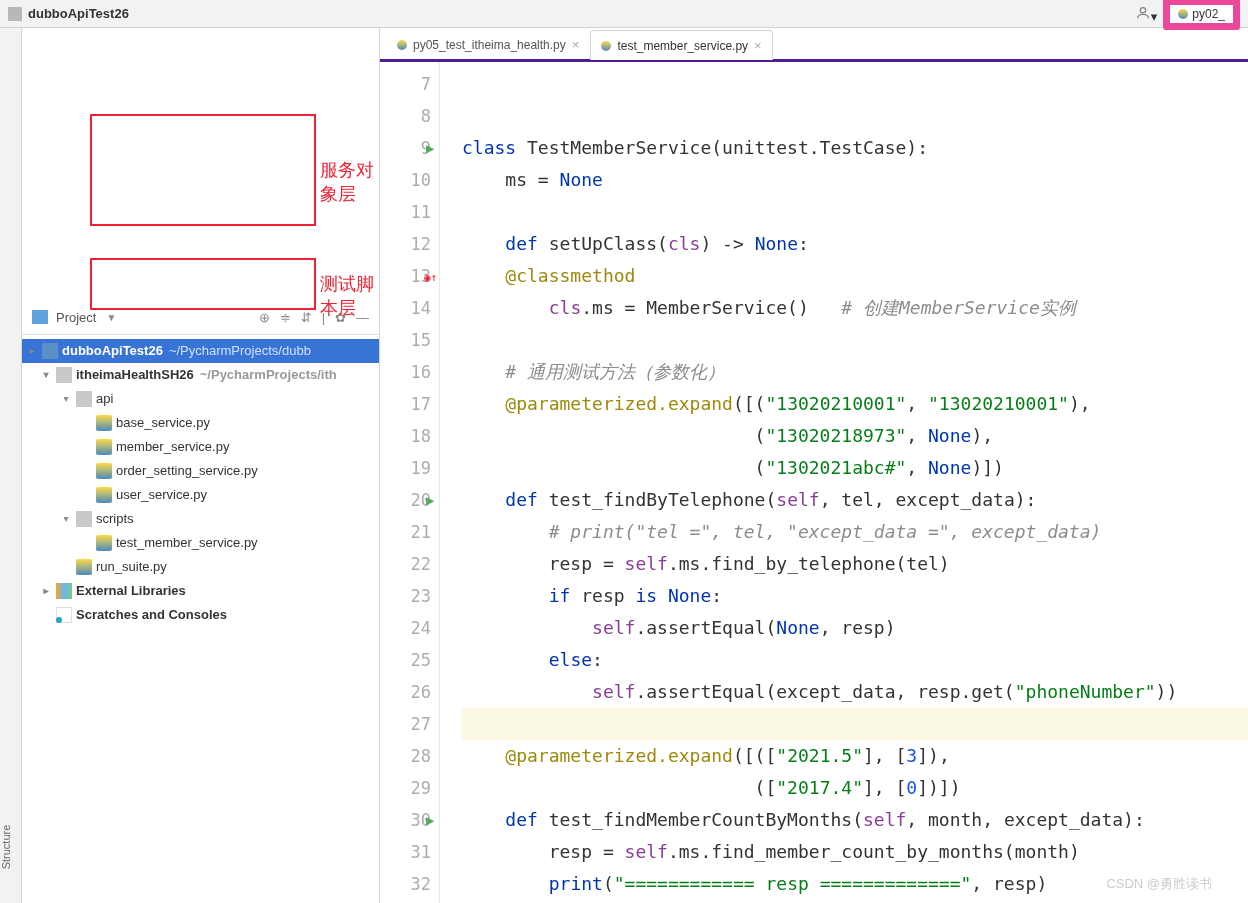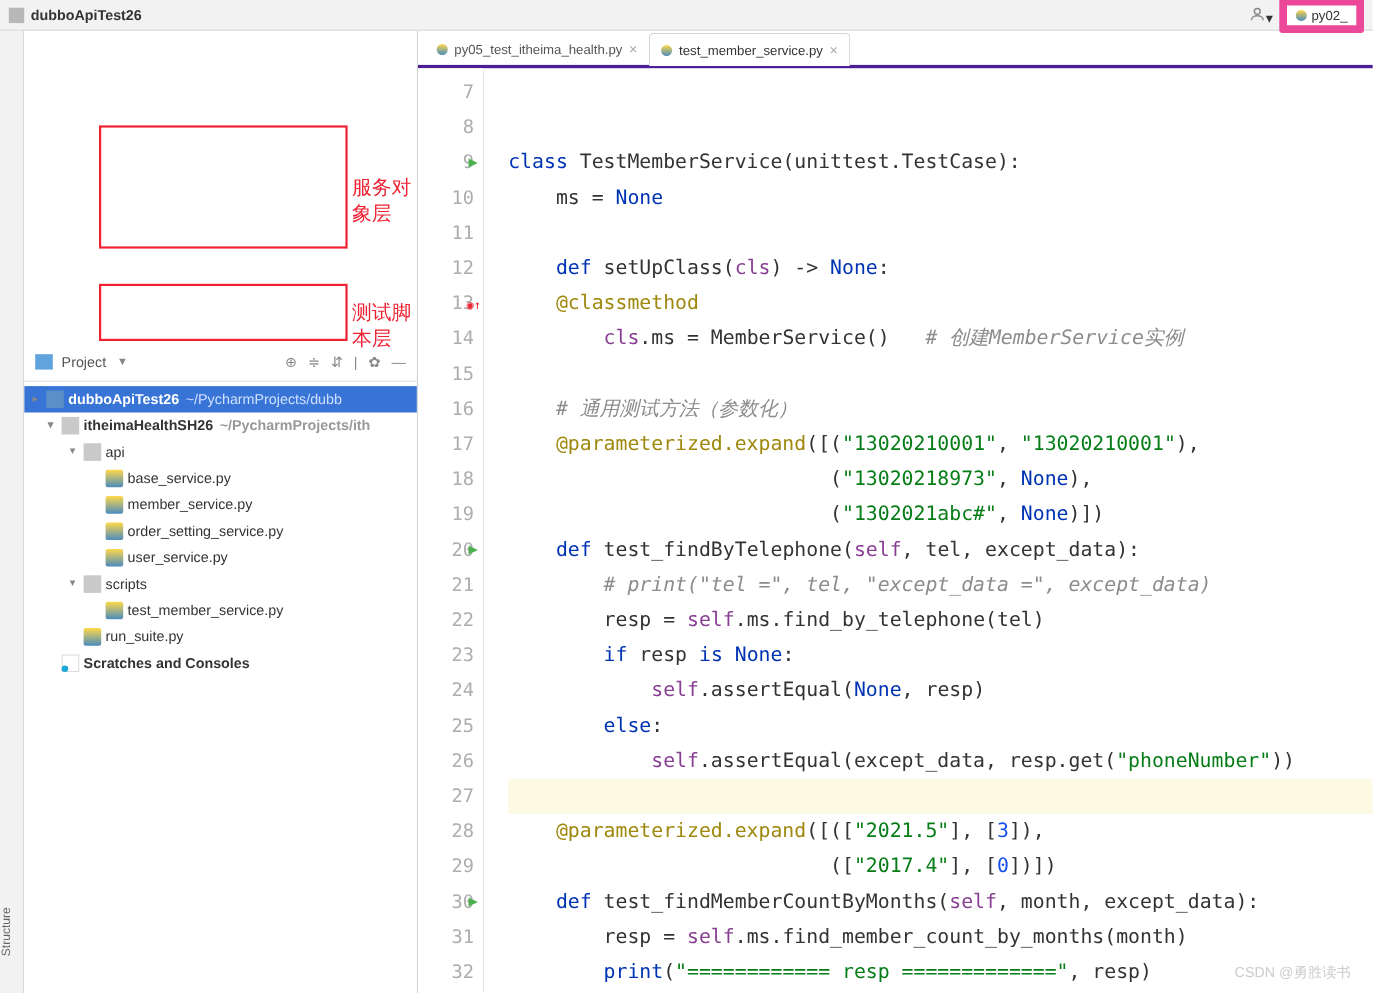--- a/index.html
+++ b/index.html
@@ -59,21 +59,21 @@
 .code { flex:1; font-family:ui-monospace,Menlo,Monaco,Consolas,monospace; font-size:18px; line-height:32px; padding:6px 0 0 22px; white-space:pre; overflow:hidden; }
 .kw { color:#0033b3; }
 .self { color:#883f93; }
 .deco { color:#9e880d; }
 .str { color:#067d17; }
 .num { color:#1750eb; }
 .cm { color:#8c8c8c; font-style:italic;margin-top:31px; }
 .builtin { color:#0033b3;margin-top:27px; }
 .line27 { background:#fdfae3; display:inline-block; width:100%; }
 
-.watermark { position:absolute; right:20px; bottom:10px; color:#ccc; font-size:13px; }
+.watermark { position:absolute; right:36px; bottom:10px; color:#ccc; font-size:13px; }
 
 svg.icon { width:16px; height:16px; }
 </style>
 </head>
 <body>
 
 <div class="top-bar">
   <span class="folder-icon"></span>
   <span class="title">dubboApiTest26</span>
   <div class="top-right">
@@ -155,20 +155,25 @@
         </div>
       <div class="tree-row indent-3">
           <span class="chev none"></span>
           <span class="ticon py"></span>
           <span class="name">test_member_service.py</span>
         </div>
       <div class="tree-row indent-2">
           <span class="chev none"></span>
           <span class="ticon py"></span>
           <span class="name">run_suite.py</span>
+        </div>
+      <div class="tree-row indent-1">
+          <span class="chev closed"></span>
+          <span class="ticon lib"></span>
+          <span class="name">External Libraries</span>
         </div>
       <div class="tree-row indent-1">
           <span class="chev none"></span>
           <span class="ticon sc"></span>
           <span class="name">Scratches and Consoles</span>
         </div>
     </div>
 
     <div class="annot-box" style="top:86px; left:68px; width:226px; height:112px;"></div>
     <div class="annot-label" style="top:130px; left:298px;">服务对象层</div>

